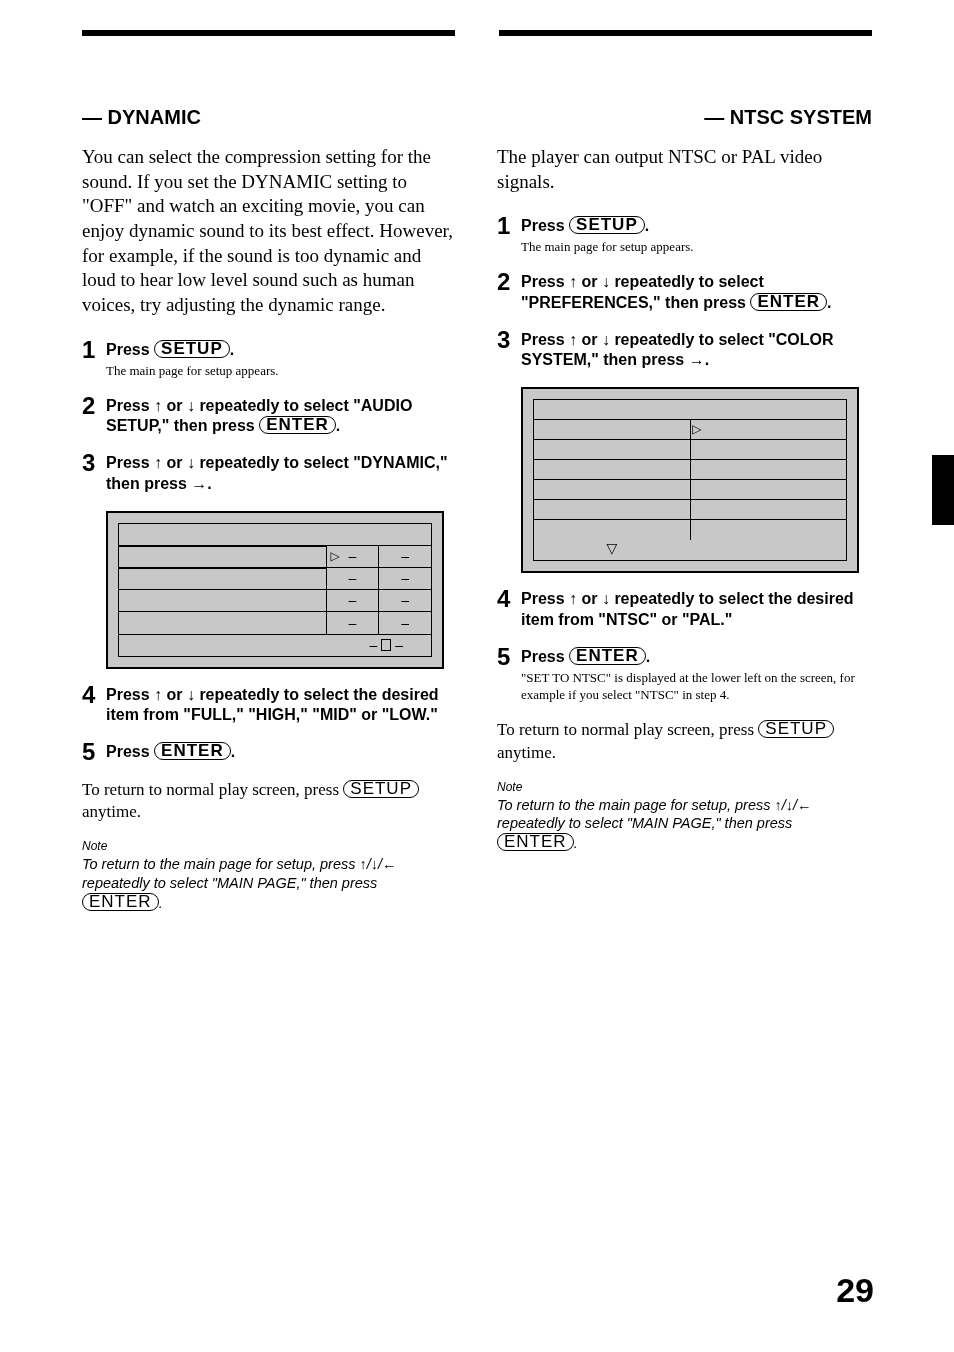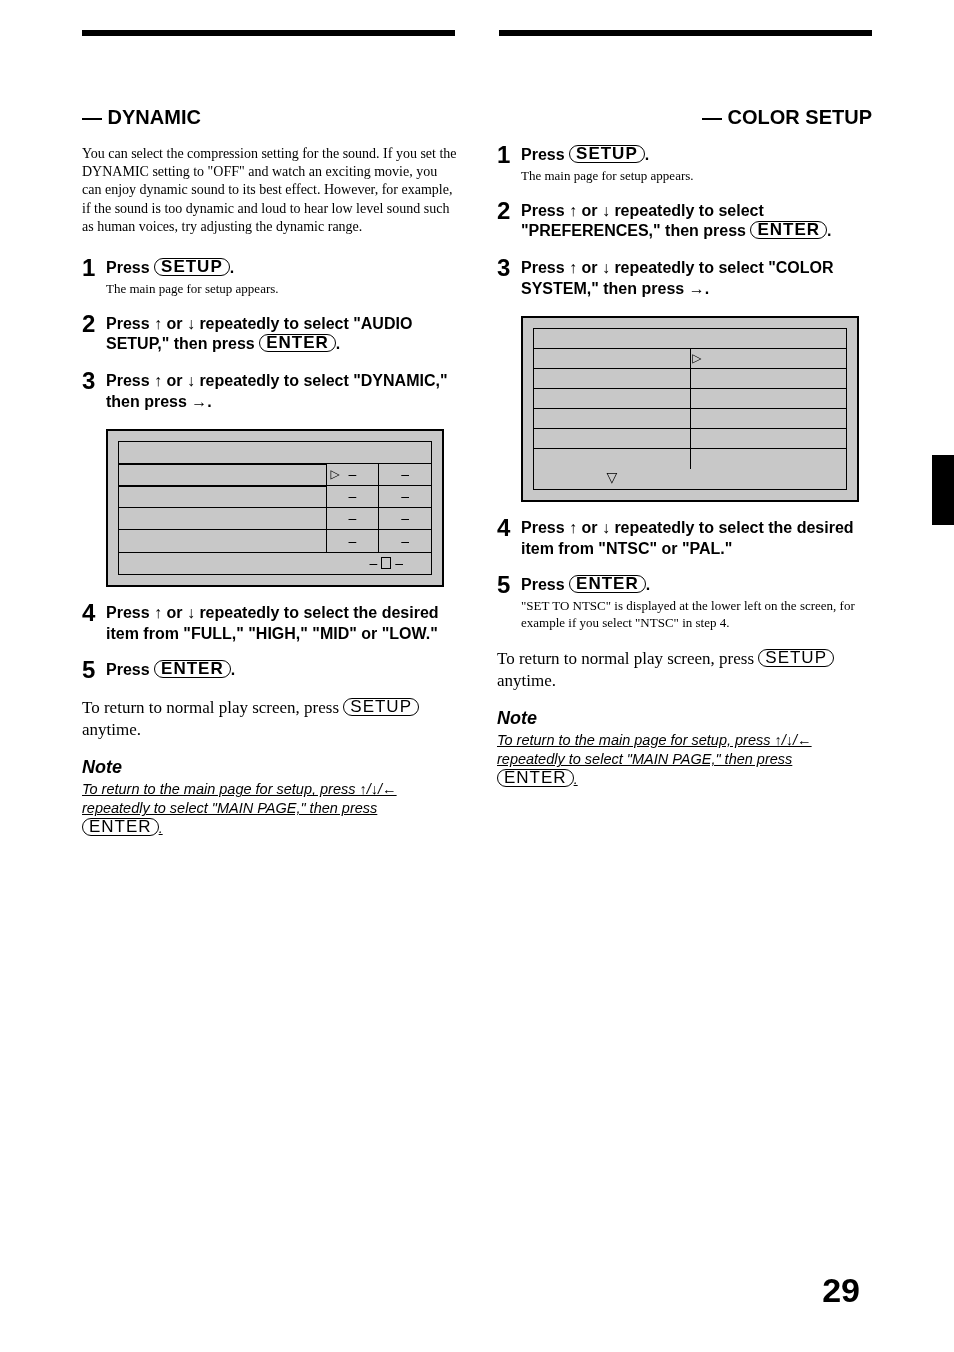--- a/index.html
+++ b/index.html
@@ -24,21 +24,21 @@
   .top-rule { flex: 1; height: 6px; background: #000; }
   .section-heading {
     font-family: Arial, Helvetica, sans-serif;
     font-weight: bold;
     font-size: 20px;
     margin-top: 10px;
     margin-bottom: 16px;
   }
   .section-heading.right { text-align: right; }
   .intro {
-    font-size: 14px;
+    font-size: 19px;
     line-height: 1.3;
     margin-bottom: 22px;
   }
   .step { margin-bottom: 16px; position: relative; padding-left: 24px; }
   .step-num {
     position: absolute;
     left: 0;
     top: -4px;
     font-family: Arial, Helvetica, sans-serif;
     font-weight: bold;
@@ -93,35 +93,34 @@
   }
   .scr2-row { height:20px; border-bottom:1.5px solid #000; display:flex; }
   .scr2-left { flex:1; border-right:1.5px solid #000; position:relative; }
   .scr2-right { flex:1; }
   .scr2-left-cell { border:1.5px solid #000; margin:-1px -1px 0 -1px; height:21px; background:#c8c8c8; position:relative; }
   .scr2-sel { position:absolute; right:-12px; top:2px; font-size:12px; }
   .scr2-dn { text-align:center; font-size:14px; height:18px; }
   .para { font-size:17px; line-height:1.3; margin-bottom:16px; }
   .note-head {
     font-family: Arial, Helvetica, sans-serif;
-    font-weight: bold;
+    font-weight: normal;
     font-style: italic;
-    font-size: 18px;
+    font-size: 12px;
     margin-bottom: 2px;
   }
   .note-body {
     font-family: Arial, Helvetica, sans-serif;
     font-style: italic;
     font-size: 14.5px;
     line-height: 1.3;
-    text-decoration: underline;
   }
   .page-number {
     position: absolute;
-    right: 94px;
+    right: 80px;
     bottom: 42px;
     font-family: Arial, Helvetica, sans-serif;
     font-weight: bold;
     font-size: 34px;
   }
   .side-tab {
     position: absolute;
     right: 0;
     top: 455px;
     width: 22px;
@@ -218,21 +217,22 @@
       <span>To return to normal play screen, press </span><span class="btn-label">SETUP</span><span> anytime.</span>
     </div>
 
     <div class="note-head">Note</div>
     <div class="note-body">
       <span>To return to the main page for setup, press ↑/↓/← repeatedly to select "MAIN PAGE," then press </span><span class="btn-label" style="font-style:normal;">ENTER</span><span>.</span>
     </div>
   </div>
 
   <div class="column">
-    <div class="section-heading right">— COLOR SETUP</div>
+    <div class="section-heading right">— NTSC SYSTEM</div>
+    <div class="intro">The player can output NTSC or PAL video signals.</div>
 
     <div class="step">
       <div class="step-num">1</div>
       <div class="step-head">
         <span>Press </span><span class="btn-label">SETUP</span><span>.</span>
       </div>
       <div class="step-body">The main page for setup appears.</div>
     </div>
 
     <div class="step">

